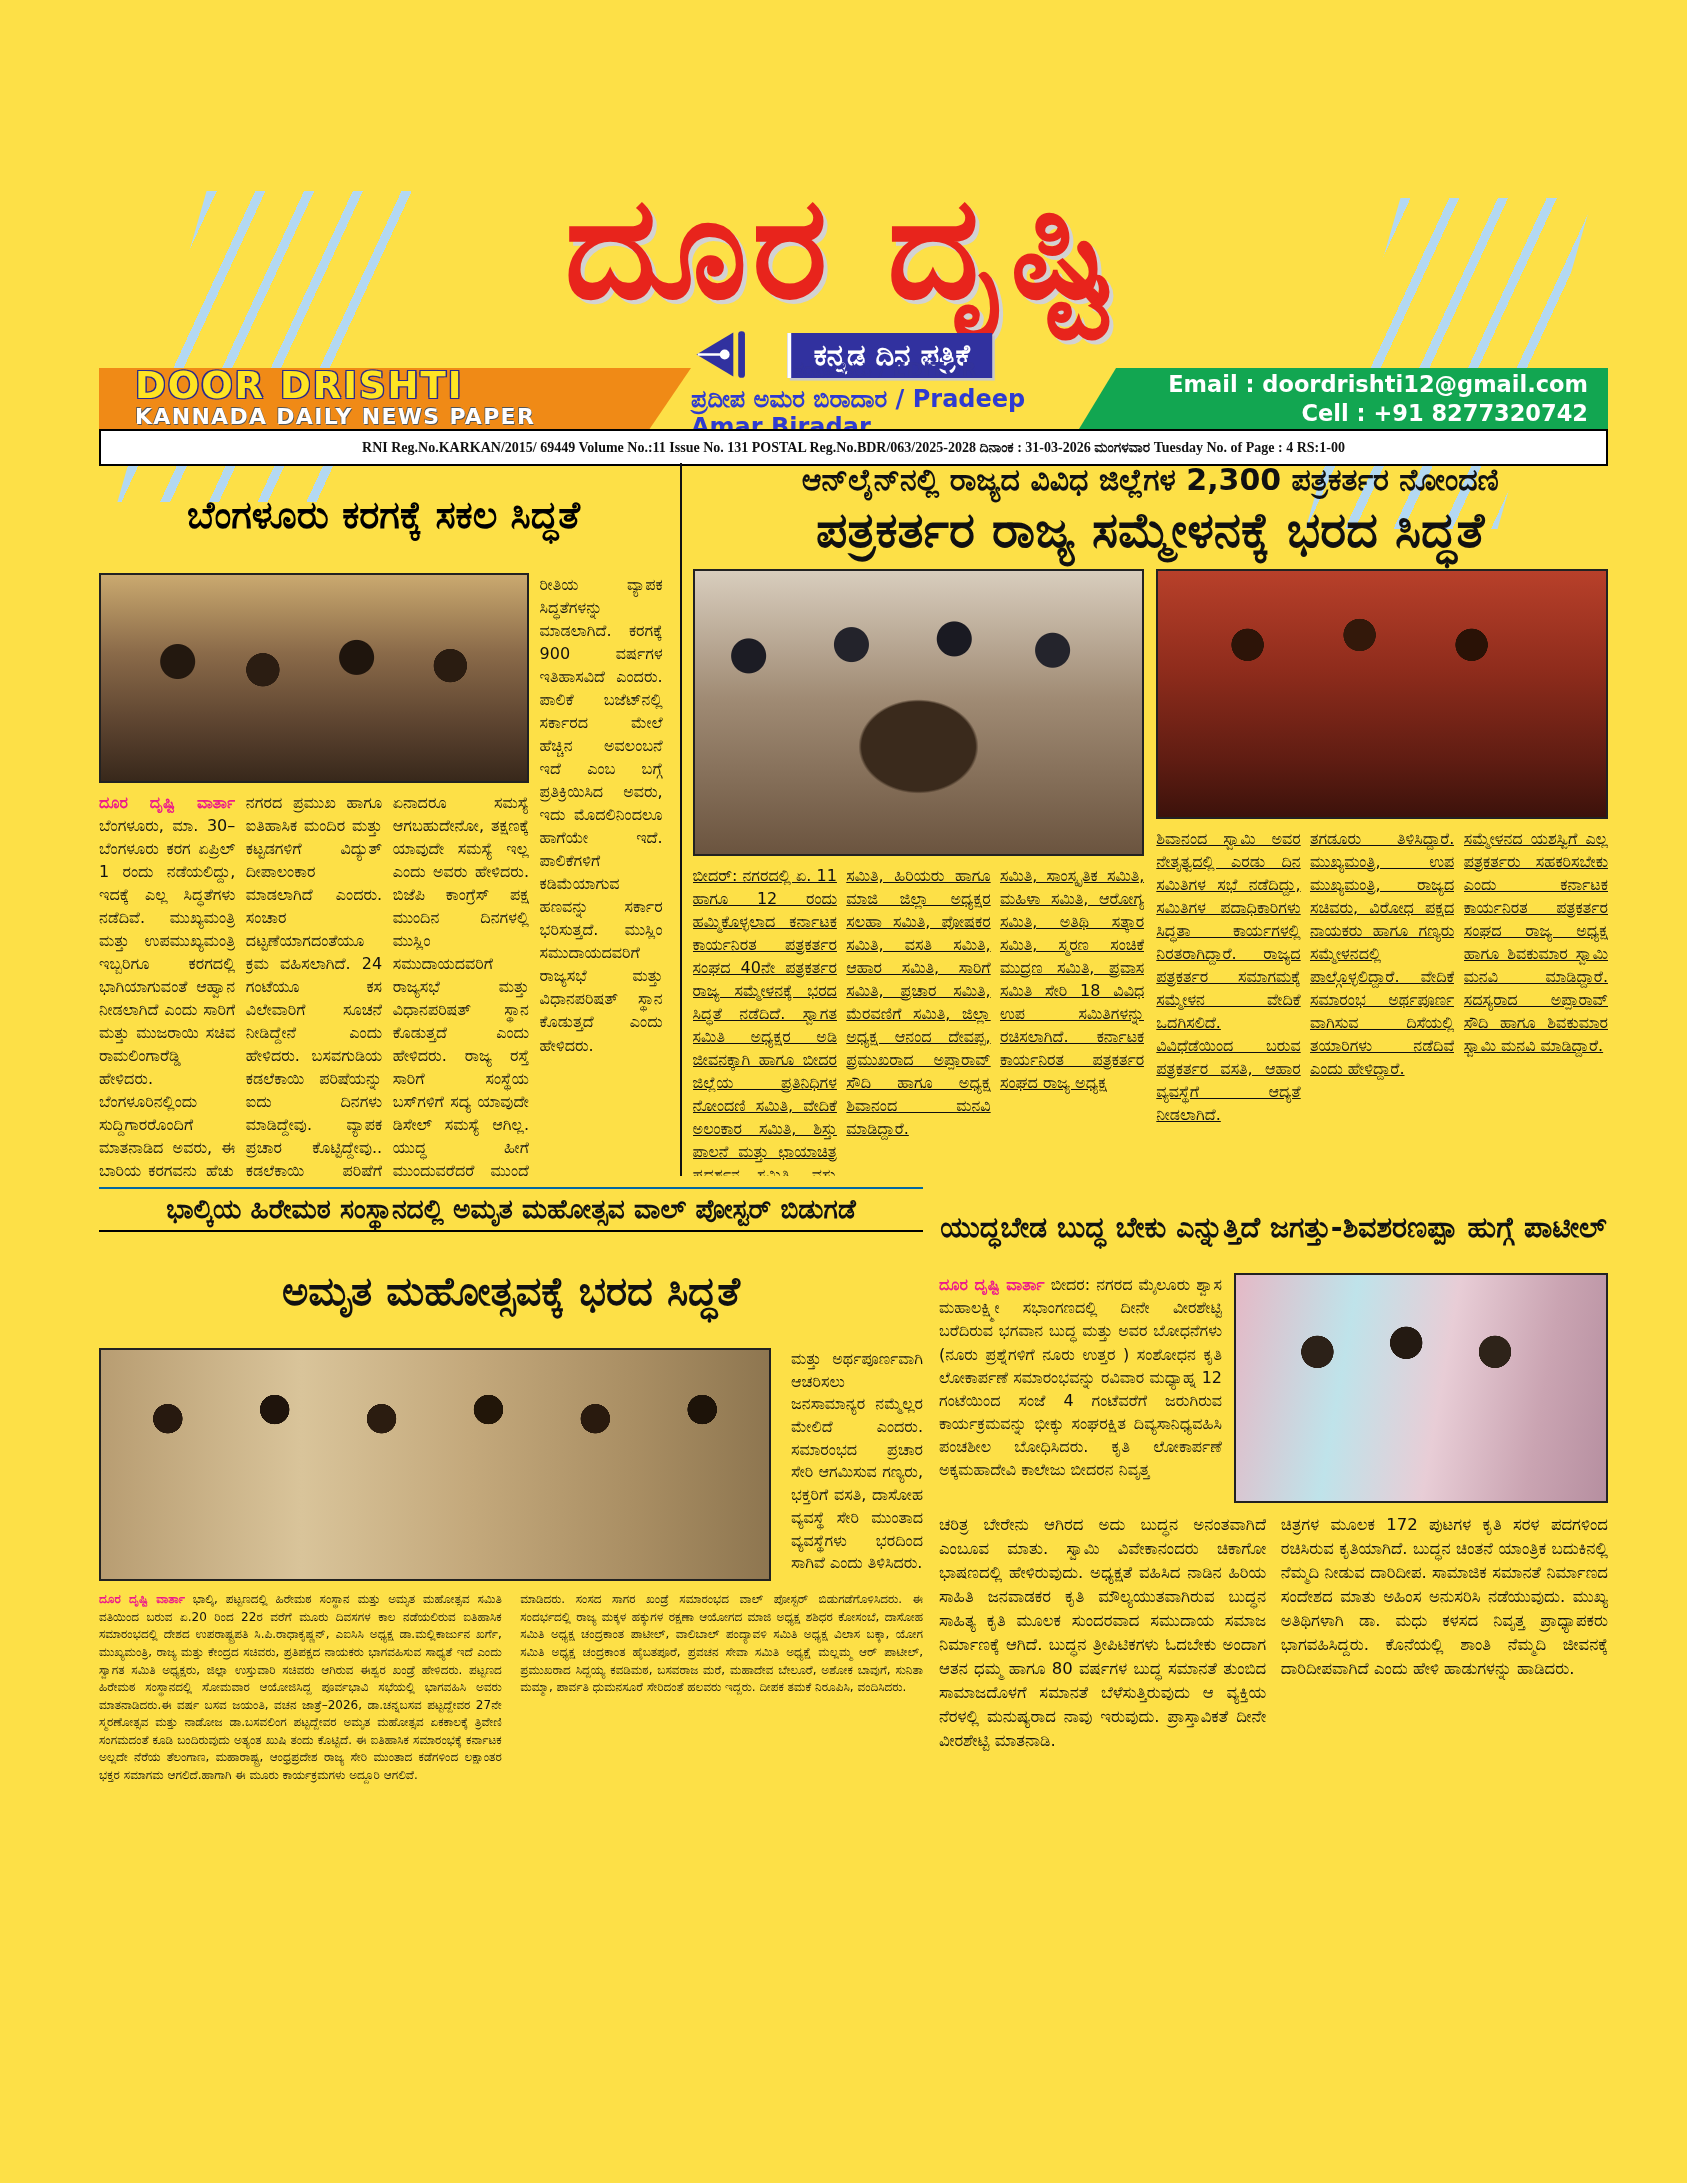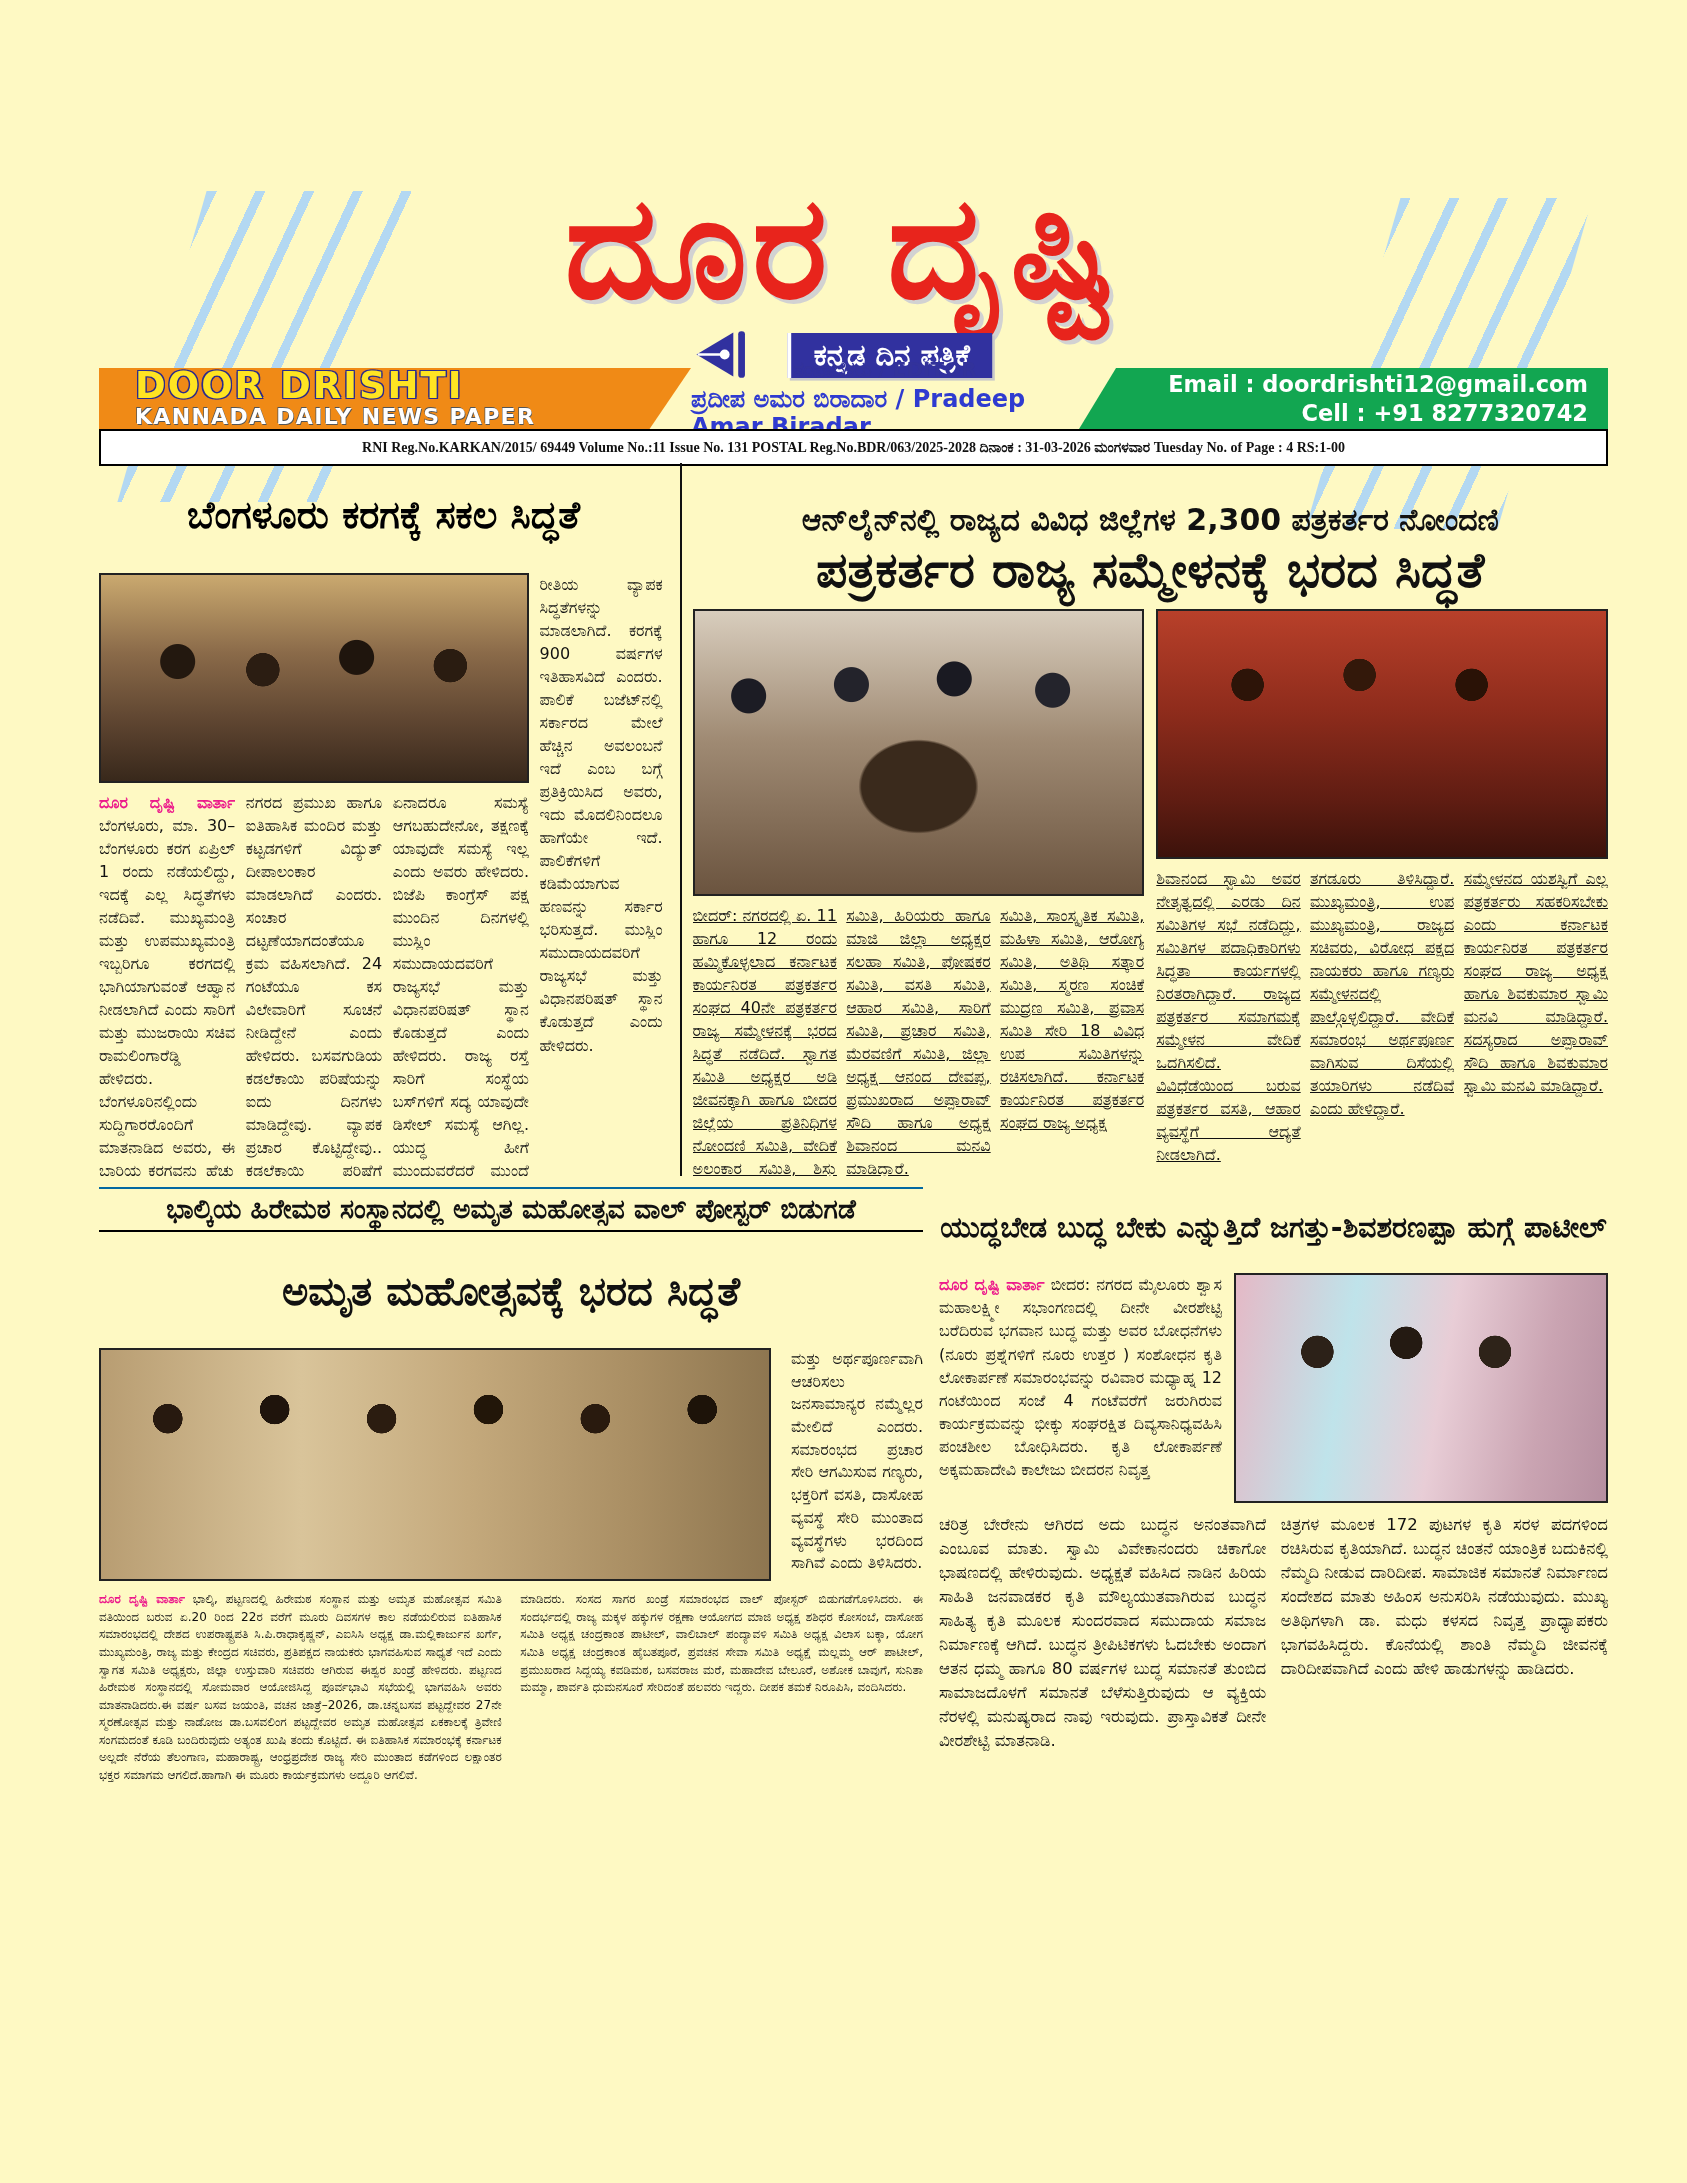--- a/index.html
+++ b/index.html
@@ -1,16 +1,16 @@
 <!DOCTYPE html>
 <html style="font-size:10.6px"><head>
 <meta charset="utf-8">
 <style>
   html,body{margin:0;padding:0;background:#e9e9e9;}
-  .page{position:relative;width:1687px;height:2183px;background:#fef9c3;margin:0 auto;
+  .page{position:relative;width:1687px;height:2183px;background:#fde047;margin:0 auto;
         font-family:"DejaVu Sans","Liberation Sans",sans-serif;color:#111;overflow:hidden;}
 
   
   .masthead{position:relative;height:464px;}
   .stripes{position:absolute;transform:skewX(-16deg);
     background:repeating-linear-gradient(100deg,#b3d8f2 0 10px,transparent 10px 48px);}
   .stripes-left{left:162px;top:191px;width:212px;height:311px;}
   .stripes-right{right:142px;top:198px;width:192px;height:331px;}
   .mast-title{position:absolute;left:0;right:0;top:177px;text-align:center;
     font-size:142px;line-height:1.0;font-weight:800;color:#e8241c;letter-spacing:5.3px;
@@ -61,21 +61,21 @@
       radial-gradient(circle at 38% 46%,#2b1d12 0 16.5px,transparent 17px),
       radial-gradient(circle at 60% 40%,#1f150d 0 17px,transparent 18px),
       radial-gradient(circle at 82% 44%,#2a1c11 0 16.5px,transparent 17px),
       linear-gradient(180deg,#caa96f 0%,#8a6a49 38%,#5d4430 72%,#38281b 100%);}
   .a-cols{display:flex;gap:10.6px;flex:1;margin-top:8px;min-height:0;}
   .a-cols .col{flex:1;}
   .a-side{width:123px;font-size:16px;line-height:1.44;text-align:justify;overflow:hidden;}
 
   
   .artB{flex:1;border-left:2px solid #111;padding-left:10.6px;display:flex;flex-direction:column;}
-  .b-kicker{font-size:30px;font-weight:800;text-align:center;line-height:1.15;margin-top:40px;}
+  .b-kicker{font-size:30px;font-weight:800;text-align:center;line-height:1.15;}
   .b-head{font-size:49px;font-weight:800;text-align:center;line-height:1.1;margin:6.6px 0 10.6px;}
   .b-row{display:flex;gap:12px;flex:1;min-height:0;}
   .b-sub{flex:1;display:flex;flex-direction:column;min-height:0;text-decoration:underline;}
   .photo-b{height:283px;
     background:
       radial-gradient(ellipse at 50% 62%,#3a2a1c 0 18%,transparent 19%),
       radial-gradient(circle at 12% 30%,#1c1c24 0 17px,transparent 18px),
       radial-gradient(circle at 35% 26%,#23232b 0 17px,transparent 18px),
       radial-gradient(circle at 58% 24%,#1a1a22 0 17px,transparent 18px),
       radial-gradient(circle at 80% 28%,#24242c 0 17px,transparent 18px),

